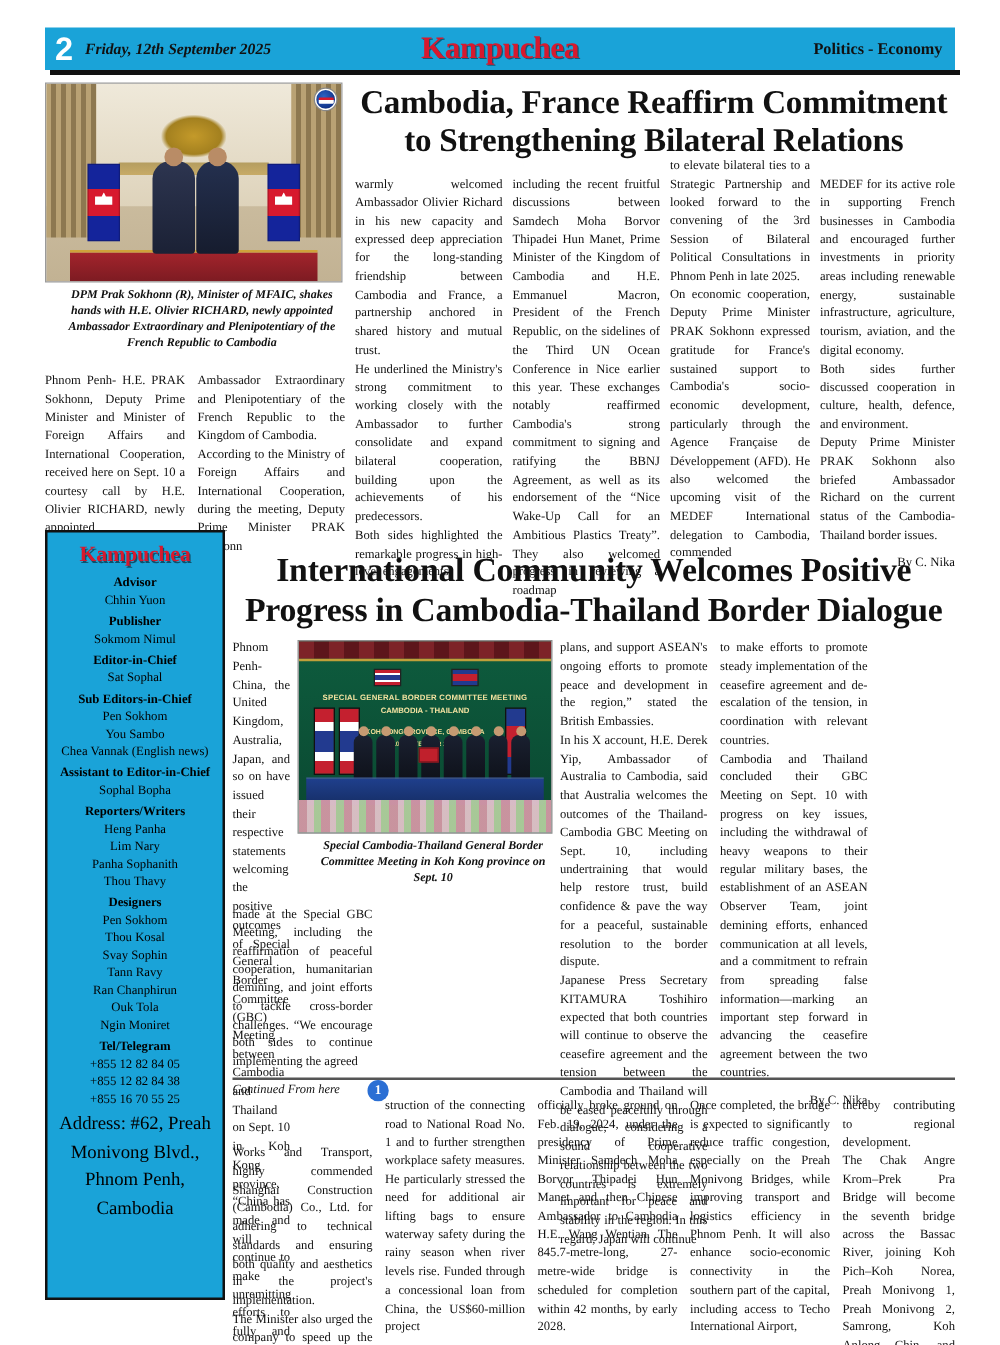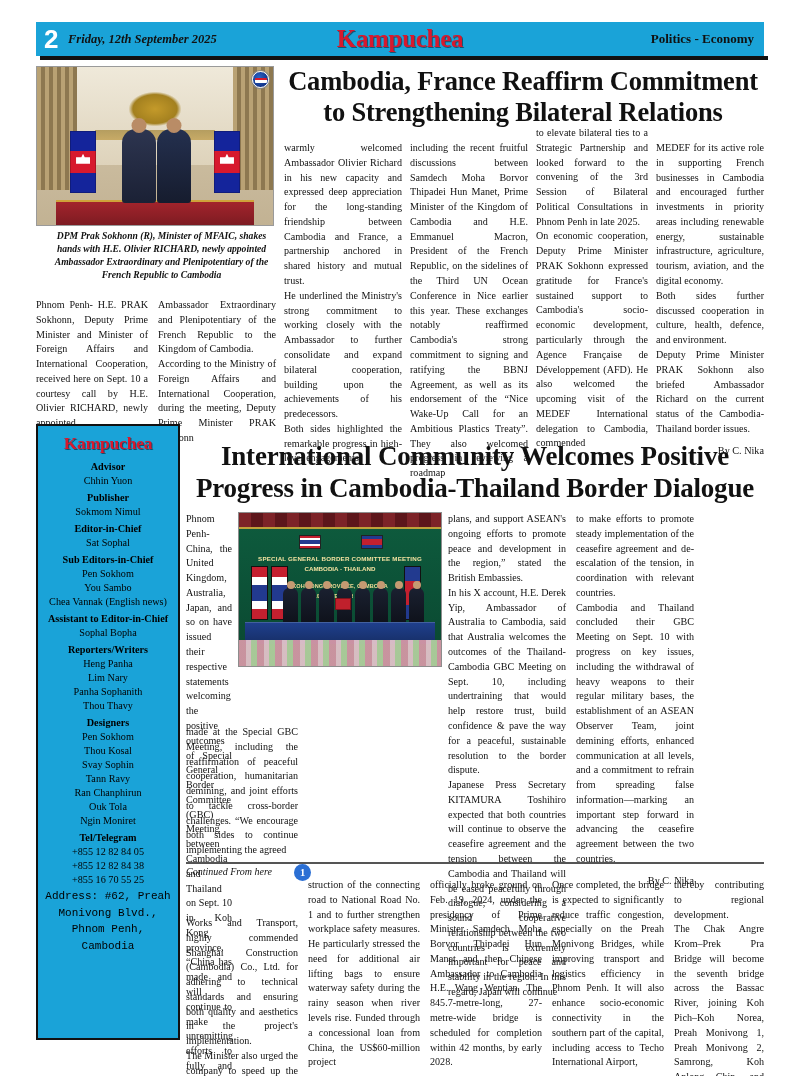--- a/index.html
+++ b/index.html
@@ -238,22 +238,22 @@
     color: #000;
     margin: 6px 0 3px 0;
   }
   .sb-name {
     font-family: "Liberation Serif", serif;
     font-size: 10.2px;
     color: #000;
     margin: 3px 0;
   }
   .sb-addr {
-    font-family: Liberation Mono, monospace;
-    font-size: 11px;
+    font-family: Liberation Serif, serif;
+    font-size: 15px;
     color: #000;
     margin: 3px 4px;
     line-height: 1.5;
   }
 
   
   .art2-head {
     position: absolute;
     left: 186px; top: 440px;
     width: 578px;
@@ -505,20 +505,21 @@
         <div class="p2-p" style="left:98px"></div>
         <div class="p2-p" style="left:116px"></div>
         <div class="p2-p" style="left:134px"></div>
         <div class="p2-p" style="left:152px"></div>
         <div class="p2-p" style="left:170px"></div>
       </div>
       <div class="p2-doc"></div>
       <div class="p2-table"></div>
       <div class="p2-flowers"></div>
     </div>
+    <div class="caption">Special Cambodia-Thailand General Border Committee Meeting in Koh Kong province on Sept. 10</div>
   </div>
 
   <div class="col" style="left:186px; top:512px; width:46px;">
     <p style="white-space:pre-line">Phnom Penh- China, the United Kingdom, Australia, Japan, and so on have issued their respective statements welcoming the positive outcomes of Special General Border Committee (GBC) Meeting between Cambodia and Thailand on Sept. 10 in Koh Kong province.
 “China has made and will continue to make unremitting efforts to fully and effectively implement the ceasefire agreement and restore normal Cambodia-Thailand relations at an early date,” Chinese Ambassador to Cambodia H.E. Wang Wenbin underlined in a Facebook post.
 The British Embassies in Phnom Penh and Bangkok lauded the positive progress</p>
   </div>
   <div class="col" style="left:186px; top:725px; width:112px;">
     <p style="white-space:pre-line">made at the Special GBC Meeting, including the reaffirmation of peaceful cooperation, humanitarian demining, and joint efforts to tackle cross-border challenges. “We encourage both sides to continue implementing the agreed</p>
   </div>

